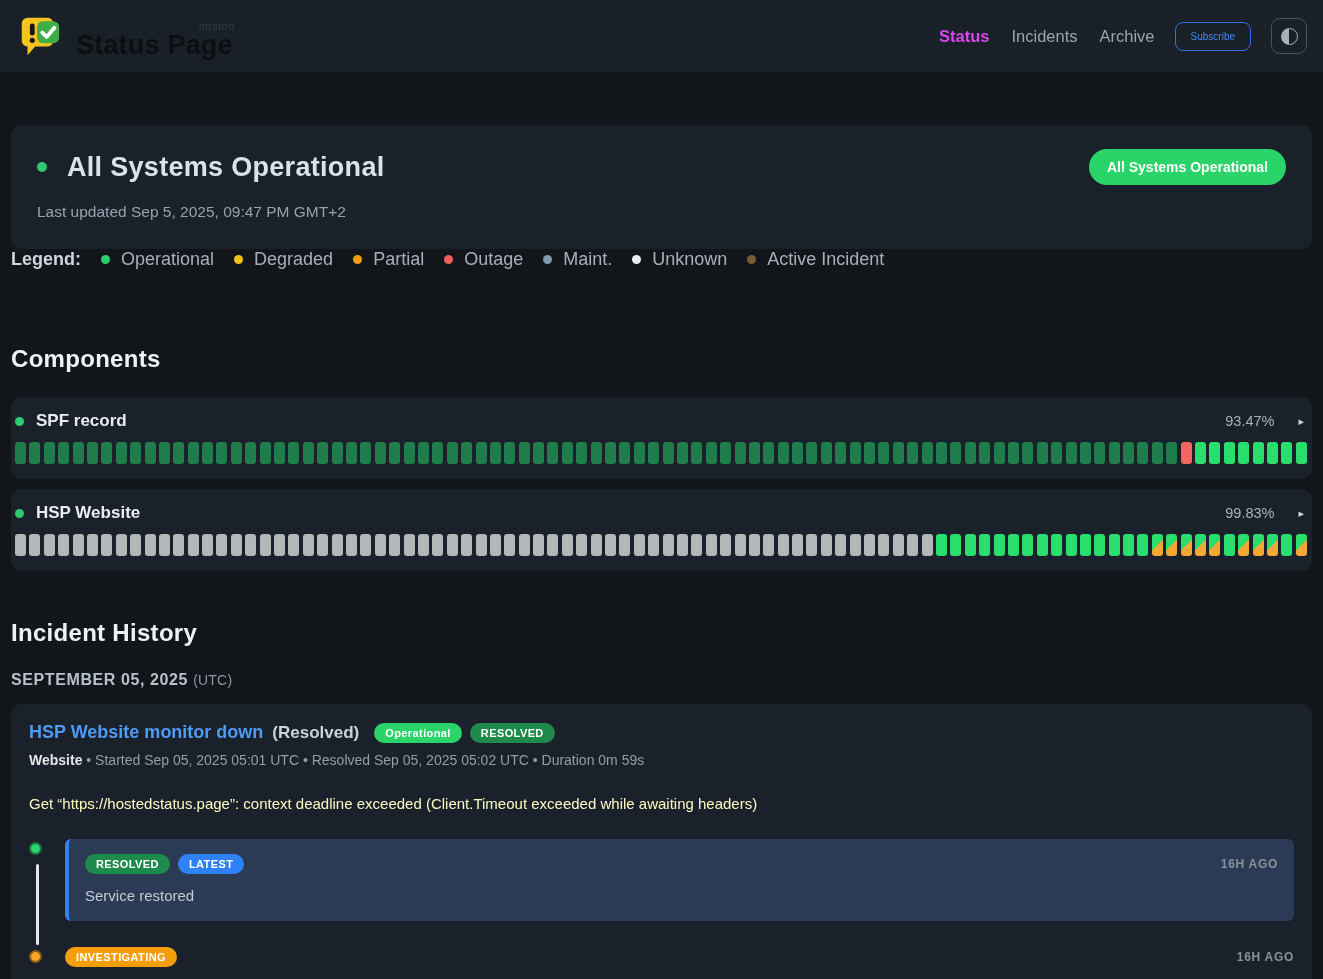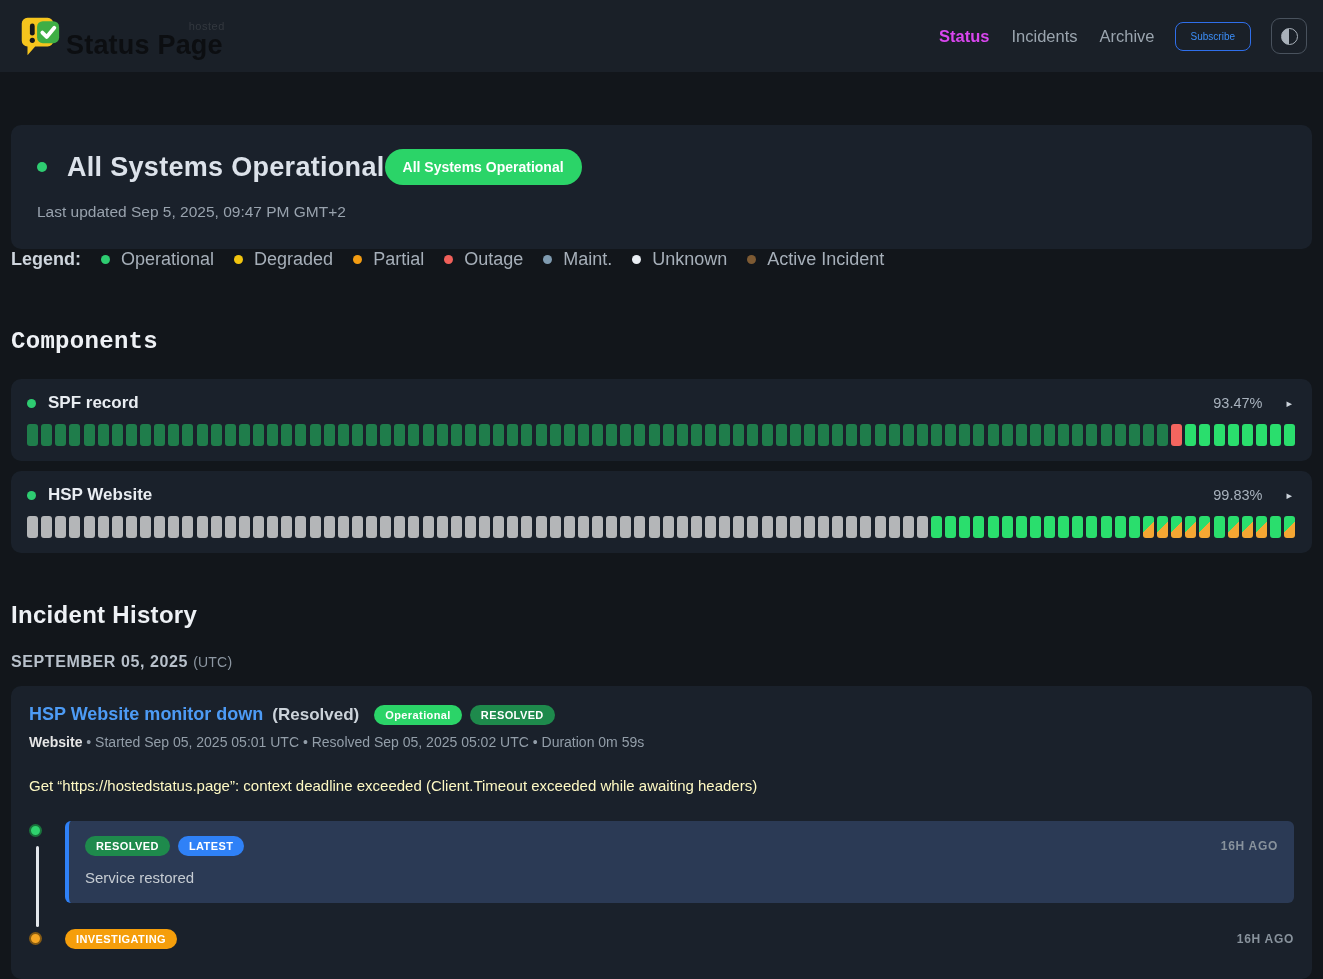--- a/index.html
+++ b/index.html
@@ -11,21 +11,21 @@
     color:#e4e8ed;
     display:flex; flex-direction:column;
   }
 
   
   .header {
     height:72px; background:#1a2028;
     display:flex; align-items:center; justify-content:space-between;
     padding:0 16px; flex:0 0 auto;
   }
-  .brand { display:flex; align-items:flex-end; gap:4px; cursor:pointer; position:relative; }
+  .brand { display:flex; align-items:flex-end; gap:14px; cursor:pointer; position:relative; }
   .brand-text-wrap { position:relative; padding-top:10px; }
   .brand-name { font-size:27px; font-weight:700; color:#0c0e11; letter-spacing:0.2px; line-height:1; }
   .brand-sup { position:absolute; top:-2px; right:-2px; font-size:11px; color:#33383f; letter-spacing:0.5px; }
   .header-right { display:flex; align-items:center; gap:20px; }
   .nav { display:flex; align-items:center; gap:22px; }
   .nav-link { font-size:16.5px; color:#9aa4ae; text-decoration:none; cursor:pointer; }
   .nav-link.active { color:#d946ef; font-weight:600; }
   .subscribe-btn {
     background:transparent; border:1px solid #2f6feb; color:#3c8df6;
     font-size:10px; font-family:inherit; padding:8px 15px; border-radius:8px; cursor:pointer;
@@ -39,41 +39,41 @@
     border:1.5px solid #a9b1ba;
     background:linear-gradient(90deg,#a9b1ba 0 50%, transparent 50% 100%);
   }
 
   
   .main { padding:53px 11px 0; flex:1 1 auto; }
 
   .hero {
     background:#1a212b; border-radius:10px; padding:24px 26px 28px;
   }
-  .hero-top { display:flex; align-items:center; justify-content:flex-start; }
+  .hero-top { display:flex; align-items:center; justify-content:space-between; }
   .hero-title-wrap { display:flex; align-items:center; gap:20px; }
   .dot { border-radius:50%; display:inline-block; flex:0 0 auto; }
   .hero-dot { width:10px; height:10px; background:#2ecc71; }
   .hero-title { font-size:27px; font-weight:700; color:#dce2ea; letter-spacing:0.3px; }
   .status-pill {
     background:#2bd468; color:#ffffff; font-size:14px; font-weight:700;
     padding:10px 18px; border-radius:999px; white-space:nowrap;
   }
   .hero-updated { margin-top:18px; font-size:15.5px; color:#98a2ad; }
 
   
   .legend { display:flex; align-items:center; gap:20px; font-size:18px; }
   .legend-label { font-weight:700; color:#ced5dd; }
   .legend-item { display:flex; align-items:center; gap:11px; color:#a6afb9; }
   .legend-dot { width:9px; height:9px; border-radius:50%; display:inline-block; }
 
   
   .section-heading { font-size:24px; font-weight:700; color:#eef1f5; letter-spacing:0.3px; }
-  .components-heading { margin:58px 0 24px;font-family:Liberation Mono, monospace; }
-  .component-card { background:#1a212b; border-radius:10px; padding:14px 16px 15px; margin-bottom:10px; }
+  .components-heading { margin:75px 0 24px; }
+  .component-card { background:#1a212b; border-radius:10px; padding:14px 4px 15px; margin-bottom:10px; }
   .comp-head { display:flex; align-items:center; gap:12px; }
   .comp-dot { width:9px; height:9px; background:#2ecc71; }
   .comp-name { font-size:17px; font-weight:600; color:#e9edf2; }
   .comp-right { margin-left:auto; display:flex; align-items:center; gap:20px; }
   .comp-uptime { font-size:14.5px; color:#a8b2bd; }
   .comp-expand { background:none; border:none; color:#cdd4dc; font-size:11px; cursor:pointer; padding:2px 4px; }
   .bars { display:flex; justify-content:space-between; margin-top:11px; }
   .bar { width:11px; height:22px; border-radius:3px; flex:0 0 11px; }
   .bar-up      { background:#2ade6d; }
   .bar-up-dim  { background:#1f7d4b; }

